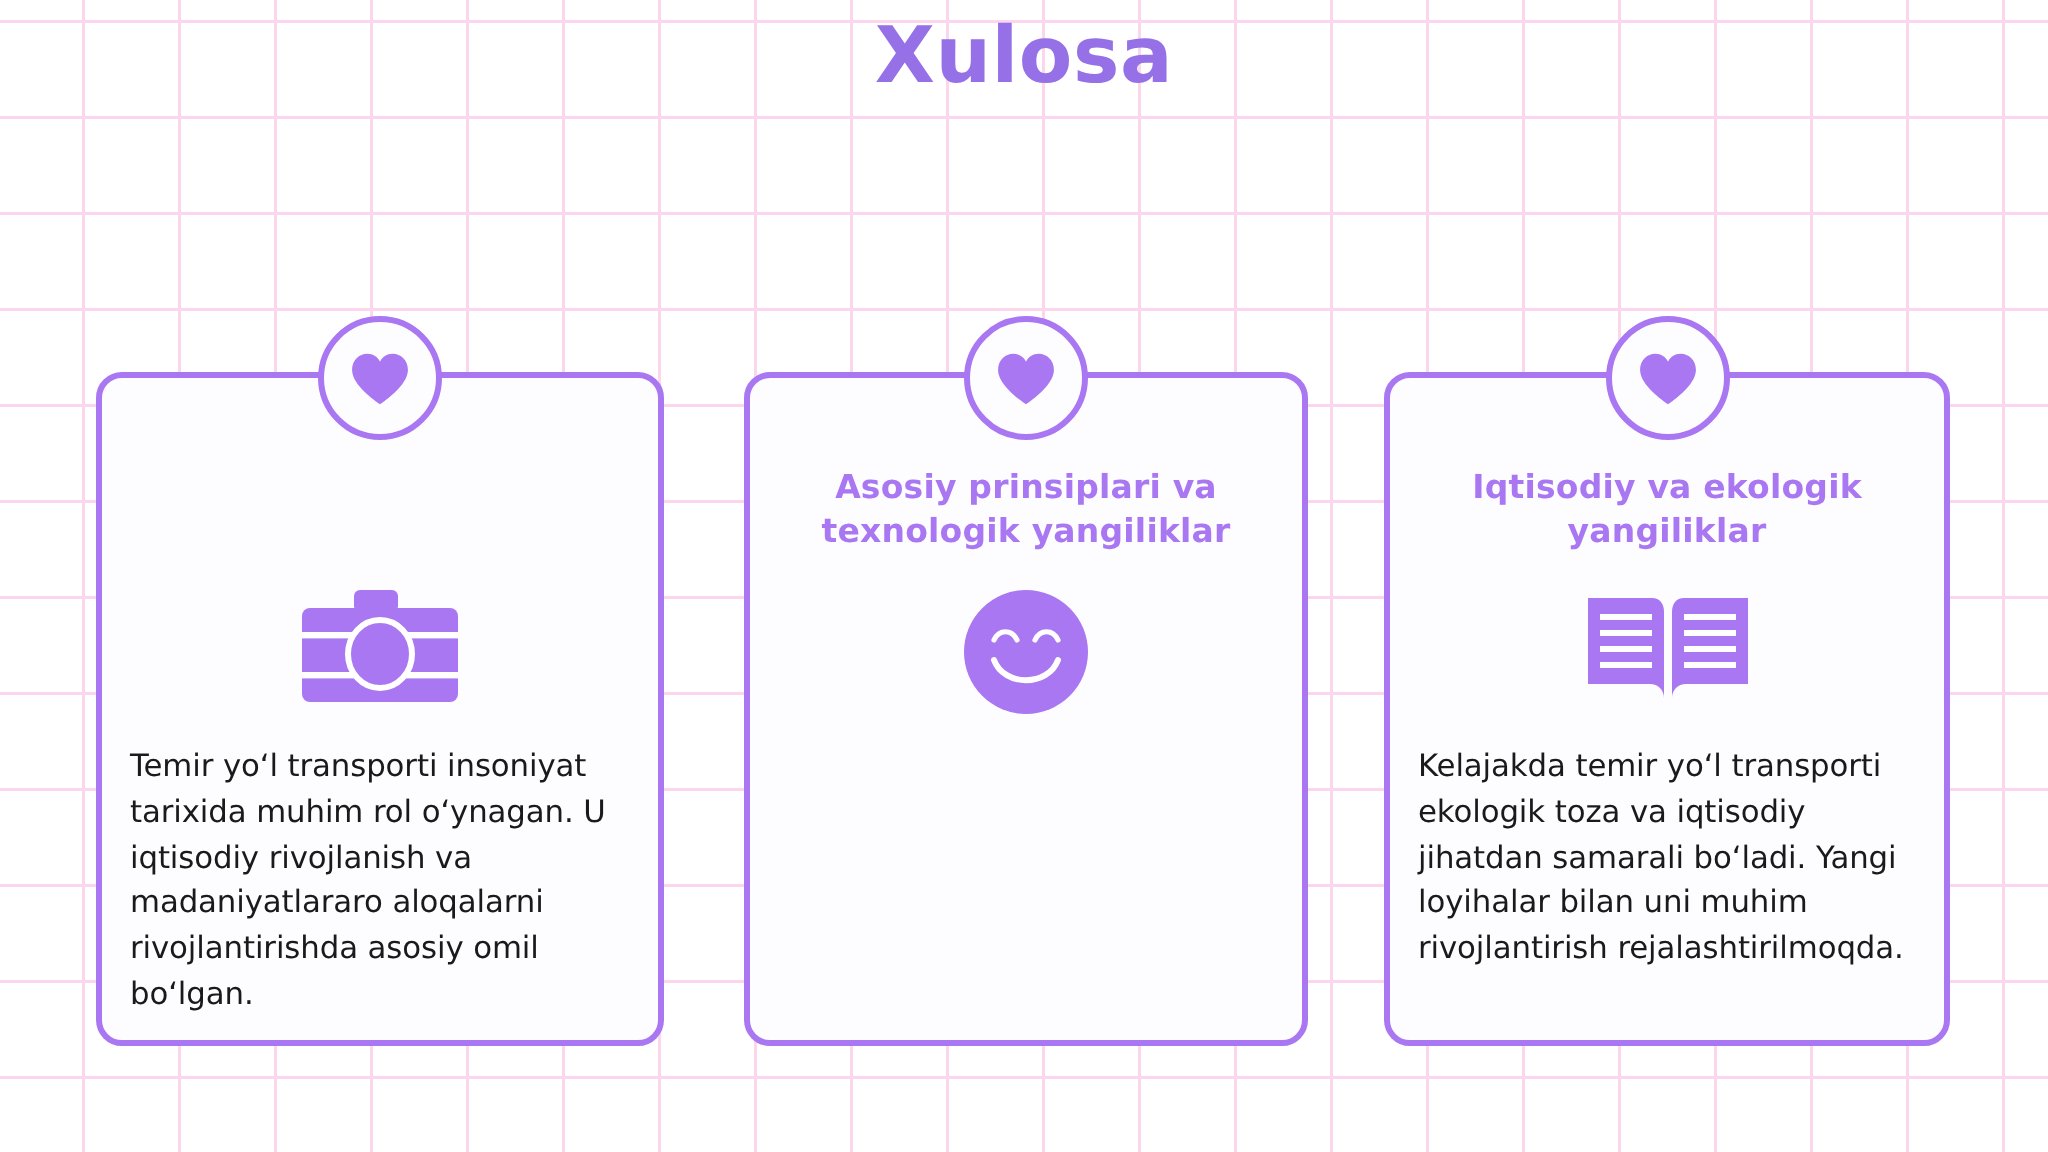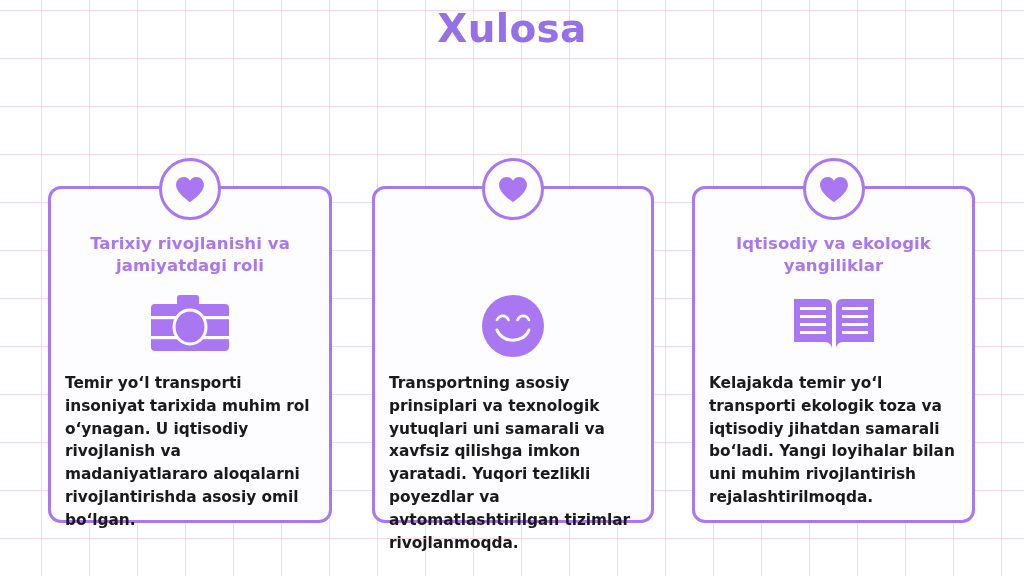--- a/index.html
+++ b/index.html
@@ -98,21 +98,20 @@
   #card-2 .card-icon { top: 108px; height: 58px; }
 
   .card-body {
     position: absolute;
     left: 14px;
     width: 256px;
     font-size: 15.4px;
     line-height: 1.48;
     color: #1a1a1a;
     letter-spacing: -0.05px;
-    font-weight: bold;
   }
   #card-0 .card-body { top: 183px; }
   #card-1 .card-body { top: 183px; width: 250px; }
   #card-2 .card-body { top: 183px; width: 259px; }
 </style>
 </head>
 <body>
 
 <div id="slide">
 
@@ -120,21 +119,20 @@
 
   <div class="card" id="card-0">
     <div class="badge">
       <span>
         <svg width="30" height="27" viewBox="0 0 32 29" aria-hidden="true">
           <path d="M16 28 C16 28 1 18.4 1 9.6 C1 4.6 4.8 1 9.2 1 C12.3 1 14.8 2.7 16 5.2 C17.2 2.7 19.7 1 22.8 1 C27.2 1 31 4.6 31 9.6 C31 18.4 16 28 16 28 Z" fill="#a977f2"></path>
         </svg>
       </span>
     </div>
 
-    <div class="card-title">Tarixiy rivojlanishi va jamiyatdagi roli</div>
 
     <div class="card-icon">
       <span>
         <svg width="78" height="56" viewBox="0 0 78 56" aria-hidden="true">
           <rect x="26" y="0" width="22" height="11" rx="3" fill="#a977f2"></rect>
           <rect x="0" y="9" width="78" height="47" rx="4" fill="#a977f2"></rect>
           <rect x="0" y="21" width="78" height="3.2" fill="#ffffff"></rect>
           <rect x="0" y="41" width="78" height="3.2" fill="#ffffff"></rect>
           <ellipse cx="39" cy="32" rx="16" ry="17" fill="#a977f2" stroke="#ffffff" stroke-width="3"></ellipse>
         </svg>
@@ -146,33 +144,33 @@
 
   <div class="card" id="card-1">
     <div class="badge">
       <span>
         <svg width="30" height="27" viewBox="0 0 32 29" aria-hidden="true">
           <path d="M16 28 C16 28 1 18.4 1 9.6 C1 4.6 4.8 1 9.2 1 C12.3 1 14.8 2.7 16 5.2 C17.2 2.7 19.7 1 22.8 1 C27.2 1 31 4.6 31 9.6 C31 18.4 16 28 16 28 Z" fill="#a977f2"></path>
         </svg>
       </span>
     </div>
 
+    <div class="card-title">Asosiy prinsiplari va texnologik yangiliklar</div>
 
     <div class="card-icon">
       <span>
         <svg width="62" height="62" viewBox="0 0 62 62" aria-hidden="true">
           <circle cx="31" cy="31" r="31" fill="#a977f2"></circle>
           <path d="M15 25 C17.5 19.5 24 19.5 26.5 25" fill="none" stroke="#ffffff" stroke-width="2.6" stroke-linecap="round"></path>
           <path d="M35.5 25 C38 19.5 44.5 19.5 47 25" fill="none" stroke="#ffffff" stroke-width="2.6" stroke-linecap="round"></path>
           <path d="M15 35 C20 48.5 42 48.5 47 35" fill="none" stroke="#ffffff" stroke-width="3" stroke-linecap="round"></path>
         </svg>
       </span>
     </div>
 
-    <div class="card-body">Transportning asosiy prinsiplari va texnologik yutuqlari uni samarali va xavfsiz qilishga imkon yaratadi. Yuqori tezlikli poyezdlar va avtomatlashtirilgan tizimlar rivojlanmoqda.</div>
   </div>
 
   <div class="card" id="card-2">
     <div class="badge">
       <span>
         <svg width="30" height="27" viewBox="0 0 32 29" aria-hidden="true">
           <path d="M16 28 C16 28 1 18.4 1 9.6 C1 4.6 4.8 1 9.2 1 C12.3 1 14.8 2.7 16 5.2 C17.2 2.7 19.7 1 22.8 1 C27.2 1 31 4.6 31 9.6 C31 18.4 16 28 16 28 Z" fill="#a977f2"></path>
         </svg>
       </span>
     </div>

